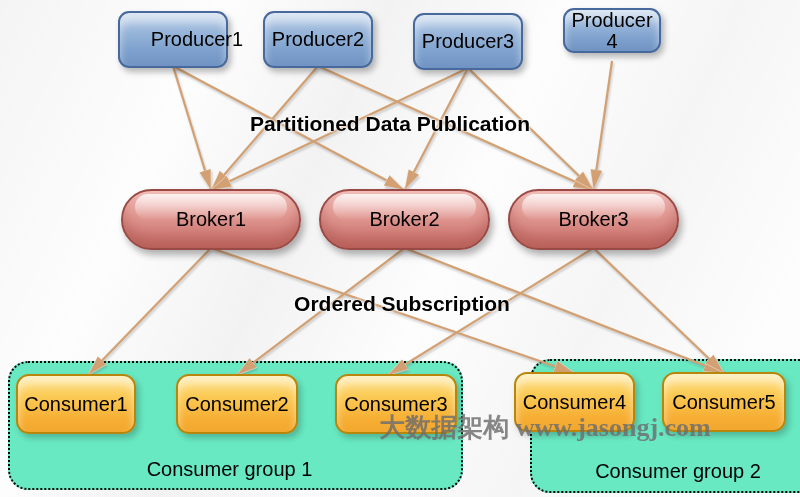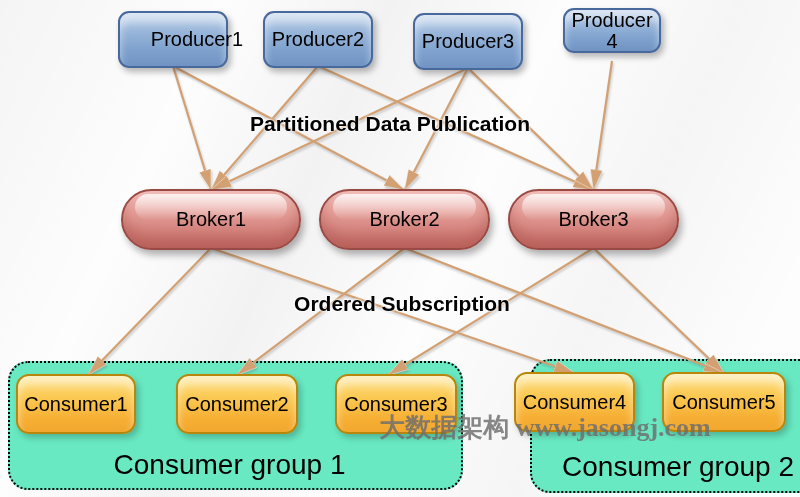--- a/index.html
+++ b/index.html
@@ -44,21 +44,21 @@
     border-radius:13px;
     box-shadow:3px 4px 6px rgba(0,0,0,0.22), inset 0 8px 8px rgba(255,255,255,0.55);
   }
   .group{
     position:absolute;z-index:1;box-sizing:border-box;
     background:var(--group-fill,#68e9c2);
     border:2.5px dotted #0a0a0a;border-radius:20px;
   }
   .group-label{
     position:absolute;left:0;right:12px;text-align:center;
-    font-size:28px;color:#000;
+    font-size:20px;color:#000;
   }
   #group1 .group-label{bottom:7px;}
   #group2 .group-label{bottom:8px;}
 
   #arrow-layer{
     position:absolute;left:0;top:0;z-index:2;
     filter:drop-shadow(1.5px 2px 1px rgba(110,110,110,0.35));
   }
   .edge{stroke:var(--arrow,#d2a072);stroke-width:2.2;fill:none;}
 

